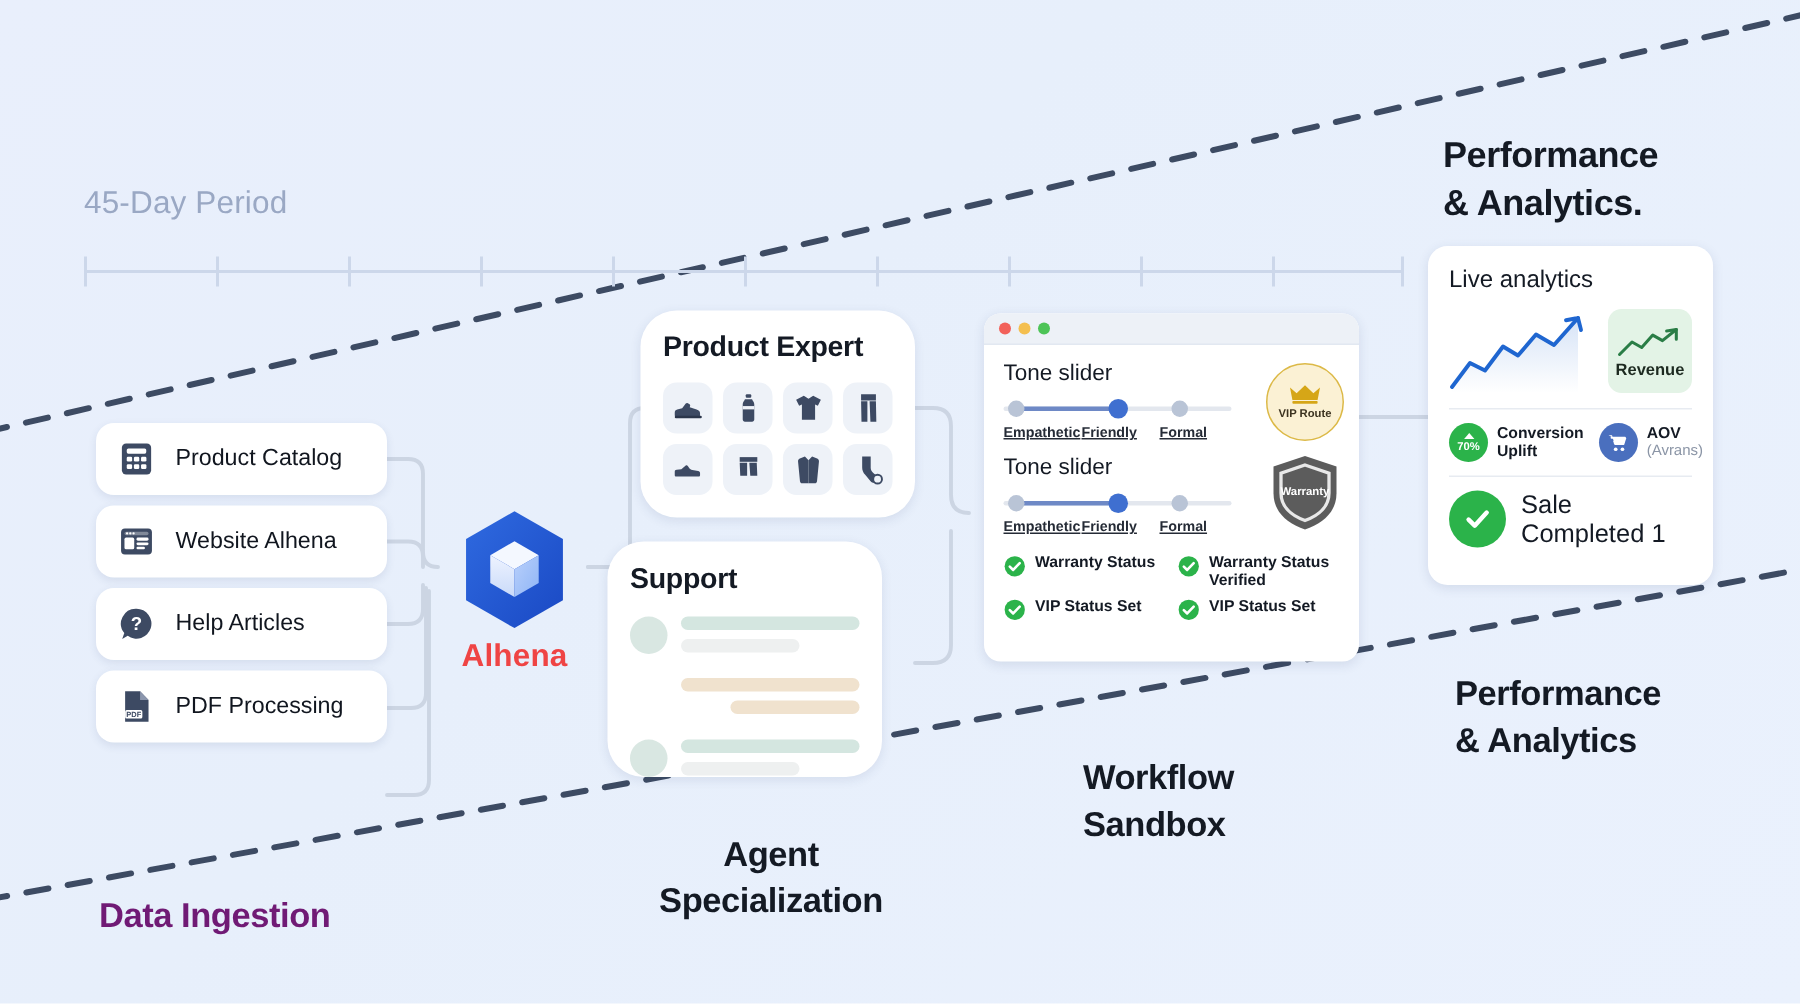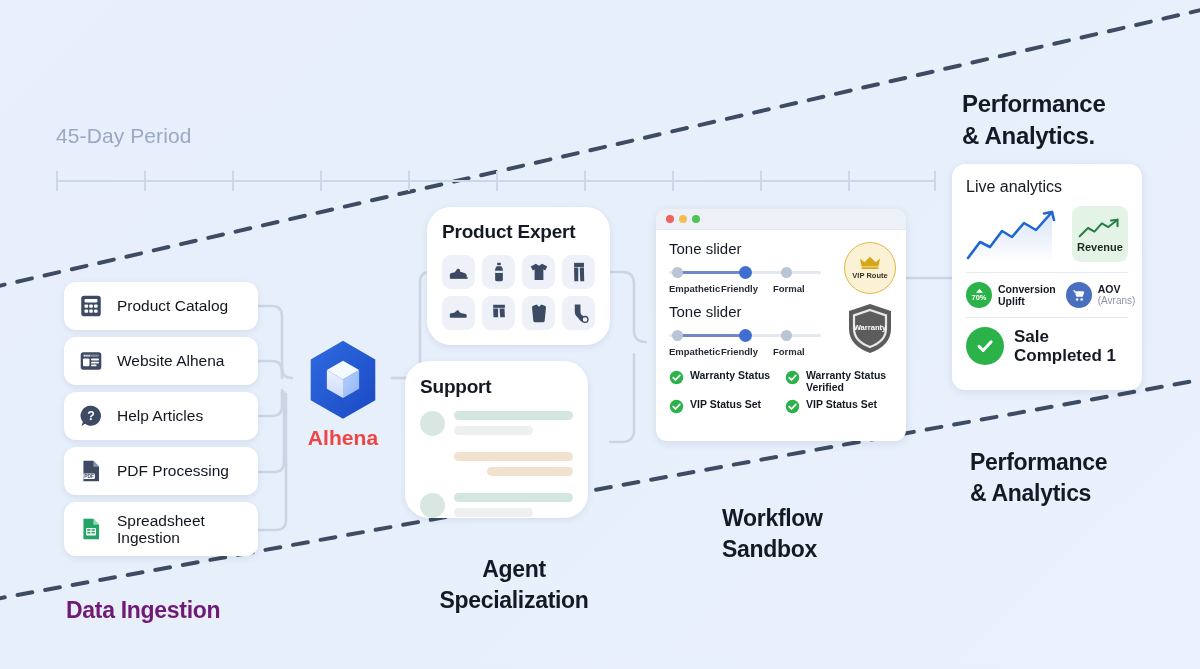--- a/index.html
+++ b/index.html
@@ -83,21 +83,21 @@
   .wf-body { padding:10px 13px 0; position:relative; }
   .wf-sec { position:relative; margin-bottom:9px; }
   .wf-sec h4 { font-size:15px; font-weight:400; color:#141a24; margin-bottom:10px; }
   .slider { position:relative; width:152px; height:11px; margin-bottom:5px; }
   .slider .track { position:absolute; left:0; right:0; top:4px; height:3px; background:#e3e7ee; border-radius:2px; }
   .slider .fill { position:absolute; left:8px; top:4px; width:70px; height:3px; background:#6e89c6; border-radius:2px; }
   .knob { position:absolute; top:0; width:11px; height:11px; border-radius:50%; background:#b9c4d6; }
   .knob.k1 { left:3px; }
   .knob.k2 { left:70px; width:13px; height:13px; top:-1px; background:#3f6fd0; }
   .knob.k3 { left:112px; }
-  .slider-labels { display:flex; width:165px; font-size:9.5px; color:#252b36; font-weight:600; }
+  .slider-labels { display:flex; width:165px; font-size:9.5px; color:#252b36; font-weight:600;text-decoration:underline; }
   .slider-labels span:nth-child(1){ width:52px; }
   .slider-labels span:nth-child(2){ width:52px; }
   .badge-circle {
     position:absolute; right:-3px; top:2px; width:52px; height:52px; border-radius:50%;
     background:#fbf1d4; border:1.5px solid #dcb947;
     display:flex; flex-direction:column; align-items:center; justify-content:center; gap:1px;
   }
   .badge-circle .btxt { font-size:7.5px; font-weight:700; color:#3c3320; }
   .shield-wrap { position:absolute; right:-4px; top:-2px; width:54px; height:54px; }
   .checks { display:grid; grid-template-columns:1fr 1fr; gap:5px 8px; padding:3px 0 0; }
@@ -120,21 +120,21 @@
   .m-circle { width:26px; height:26px; border-radius:50%; flex:0 0 26px;
               display:flex; flex-direction:column; align-items:center; justify-content:center; }
   .m-circle.green { background:#2bb34a; }
   .m-circle.blue { background:#4a6fbe; }
   .m-circle .pct { font-size:7.5px; font-weight:700; color:#fff; line-height:1; }
   .m-txt { font-size:10.5px; font-weight:700; color:#141a24; line-height:1.15; }
   .m-sub { font-size:10px; font-weight:400; color:#8b95a6; }
   .sale { display:flex; align-items:center; gap:10px; }
   .sale-ic { width:38px; height:38px; border-radius:50%; background:#2bb34a; flex:0 0 38px;
              display:flex; align-items:center; justify-content:center; }
-  .sale-tx { font-size:17px; font-weight:700; color:#141a24; line-height:1.14; }
+  .sale-tx { font-size:17px; font-weight:400; color:#141a24; line-height:1.14; }
 
   
   .h-tr { position:absolute; left:962px; top:88px; font-size:24px; font-weight:700; color:#141a24;
           line-height:1.32; letter-spacing:-.3px; }
   .h-di { position:absolute; left:66px; top:597px; font-size:23px; font-weight:700; color:#701a75; letter-spacing:-.3px; }
   .h-as { position:absolute; left:426px; top:554px; font-size:23px; font-weight:700; color:#141a24;
           line-height:1.33; letter-spacing:-.3px; text-align:center; width:176px; }
   .h-ws { position:absolute; left:722px; top:503px; font-size:23px; font-weight:700; color:#141a24;
           line-height:1.33; letter-spacing:-.3px; }
   .h-pa { position:absolute; left:970px; top:447px; font-size:23px; font-weight:700; color:#141a24;
@@ -231,36 +231,20 @@
         <svg viewBox="0 0 24 24">
             <path d="M5 2.6h9.2L19.4 8v13.4H5z" fill="#3d4a63"></path>
         <path d="M14.2 2.6 19.4 8h-5.2z" fill="#8b96ad"></path>
         <rect x="5" y="14.2" width="10.6" height="5.2" rx="1" fill="#fff"></rect>
         <text x="10.3" y="18.4" font-family="Liberation Sans, sans-serif" font-size="4.6" font-weight="700" fill="#3d4a63" text-anchor="middle">PDF</text>
           </svg>
       </span>
       <span class="lbl">PDF Processing</span>
     </div>
 
-    <div class="ingest-item tall">
-      <span class="ingest-icon">
-        <svg viewBox="0 0 24 24">
-            <path d="M5 2.6h9.2L19.4 8v13.4H5z" fill="#21a464"></path>
-        <path d="M14.2 2.6 19.4 8h-5.2z" fill="#8fd6b2"></path>
-        <rect x="7.4" y="11" width="9.2" height="7" rx="1" fill="#fff"></rect>
-        <rect x="8.5" y="12.1" width="3" height="1.5" fill="#21a464"></rect>
-            <rect x="12.5" y="12.1" width="3" height="1.5" fill="#21a464"></rect>
-        <rect x="8.5" y="14.6" width="3" height="1.5" fill="#21a464"></rect>
-            <rect x="12.5" y="14.6" width="3" height="1.5" fill="#21a464"></rect>
-          </svg>
-      </span>
-      <span class="lbl">
-        <span>Spreadsheet Ingestion</span>
-      </span>
-    </div>
   </div>
 
   <div class="alhena">
     <div class="cube">
       <svg viewBox="0 0 80 88">
         <defs>
           <linearGradient id="hexg" x1="0" y1="0" x2="1" y2="1">
             <stop offset="0" stop-color="#2f6ae0"></stop>
               <stop offset="1" stop-color="#1a49c4"></stop>
           </linearGradient>

